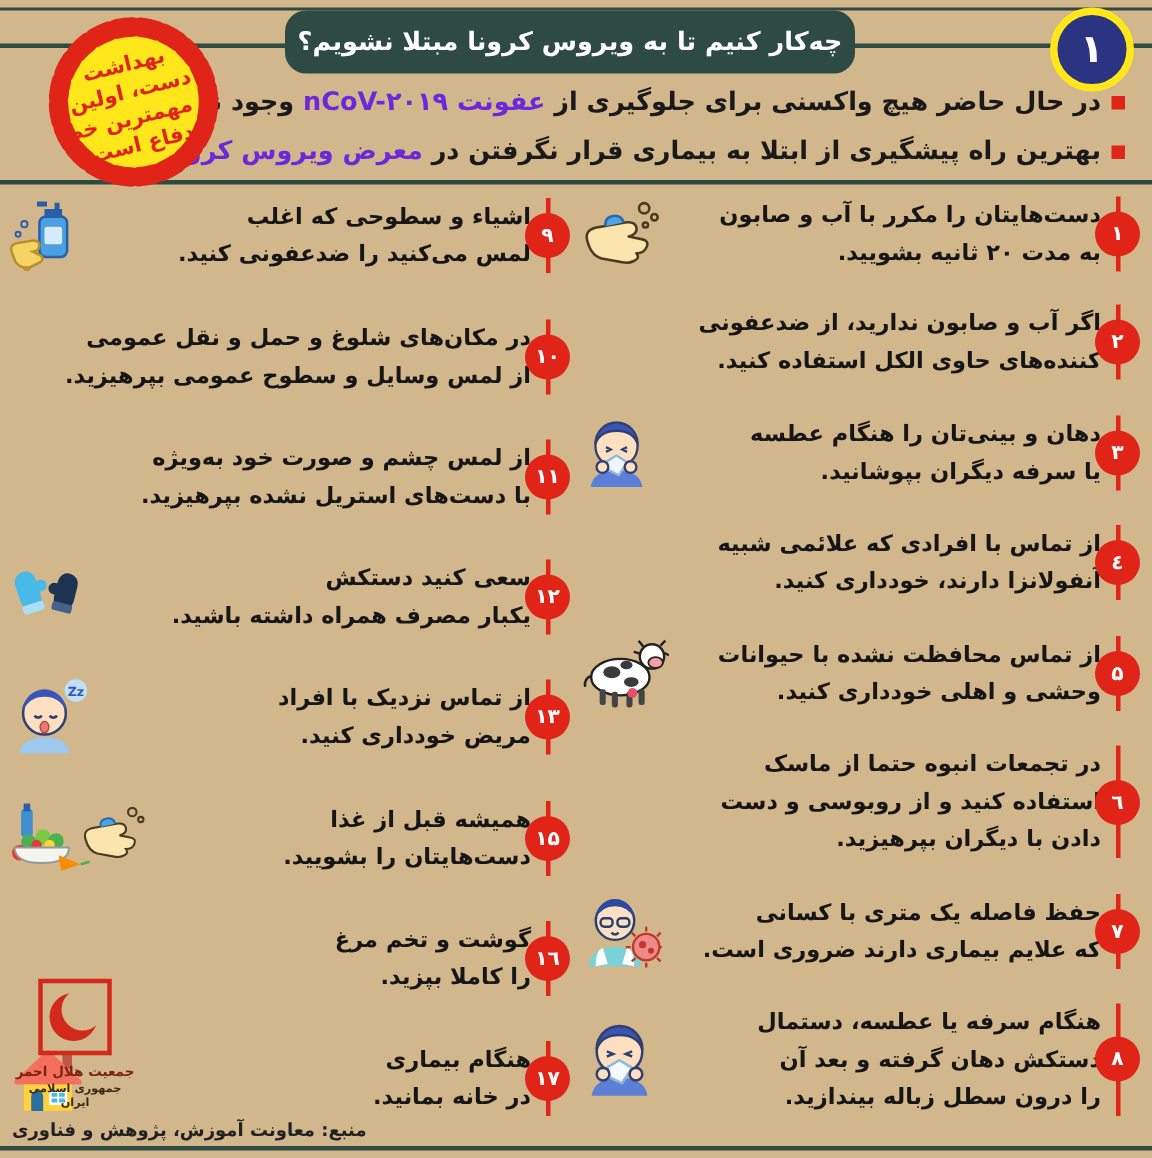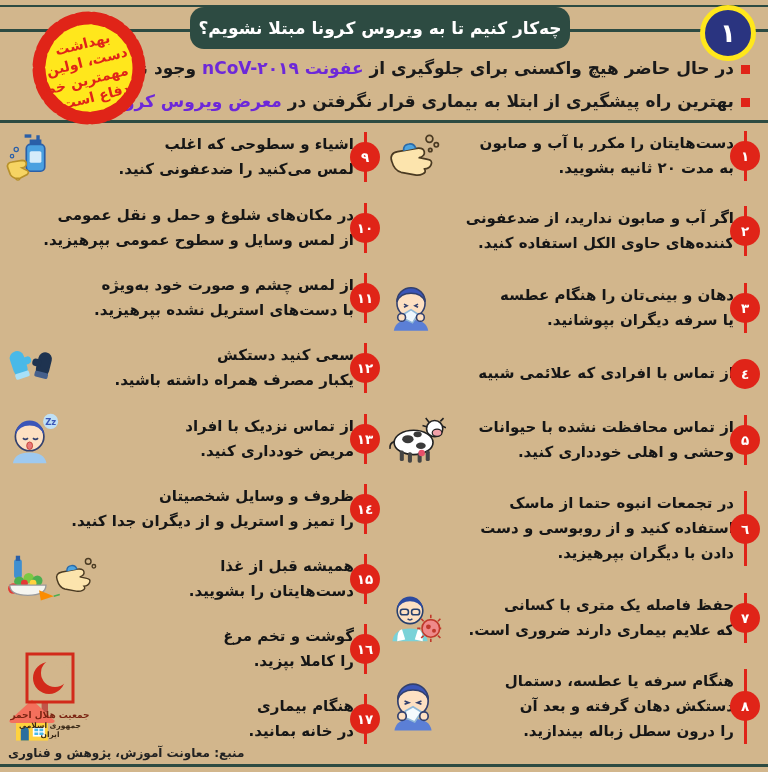--- a/index.html
+++ b/index.html
@@ -144,20 +144,21 @@
             <path d="M24 40 l8 -5 9 6 -7 11 -10 -5z" fill="#eef6fc" stroke="#8fb8d8" stroke-width="2"></path>
             <circle cx="20" cy="45" r="5" fill="#fde0c2" stroke="#32406e" stroke-width="2"></circle>
             <circle cx="44" cy="45" r="5" fill="#fde0c2" stroke="#32406e" stroke-width="2"></circle>
           </svg>
         </div>
       </div>
       <div class="item">
         <div class="num">٤</div>
         <div class="txt">
           <div class="line">از تماس با افرادی که علائمی شبیه</div>
+          <div class="line">آنفولانزا دارند، خودداری کنید.</div>
         </div>
       </div>
       <div class="item">
         <div class="num">۵</div>
         <div class="txt">
           <div class="line">از تماس محافظت نشده با حیوانات</div>
           <div class="line">وحشی و اهلی خودداری کنید.</div>
         </div>
         <div class="ico">
           <svg width="60" height="52" viewBox="0 0 74 60">
@@ -294,27 +295,20 @@
         <div class="ico">
           <svg width="54" height="52" viewBox="0 0 64 62">
             <circle cx="53" cy="10" r="9" fill="#bfe0f5"></circle>
             <text x="53" y="14" text-anchor="middle" font-size="10" font-weight="bold" fill="#3a55b8" font-family="DejaVu Sans">Zz</text>
             <path d="M8 60 q2 -13 20 -13 q18 0 20 13z" fill="#9ec9ef"></path>
             <circle cx="28" cy="28" r="17" fill="#fde0c2" stroke="#32406e" stroke-width="2"></circle>
             <path d="M11 26 a17 17 0 0 1 34 0 q-5 -11 -17 -11 q-12 0 -17 11z" fill="#3a55b8"></path>
             <path d="M20 30 q3 3 6 0 M32 30 q3 3 6 0" stroke="#32406e" stroke-width="2" fill="none"></path>
             <ellipse cx="28" cy="39" rx="3.5" ry="4.5" fill="#e87a7a" stroke="#c0392b"></ellipse>
           </svg>
-        </div>
-      </div>
-      <div class="item">
-        <div class="num">۱٤</div>
-        <div class="txt">
-          <div class="line">ظروف و وسایل شخصیتان</div>
-          <div class="line">را تمیز و استریل و از دیگران جدا کنید.</div>
         </div>
       </div>
       <div class="item">
         <div class="num">۱۵</div>
         <div class="txt">
           <div class="line">همیشه قبل از غذا</div>
           <div class="line">دست‌هایتان را بشویید.</div>
         </div>
         <div class="ico">
           <svg width="92" height="50" viewBox="0 0 106 58">

